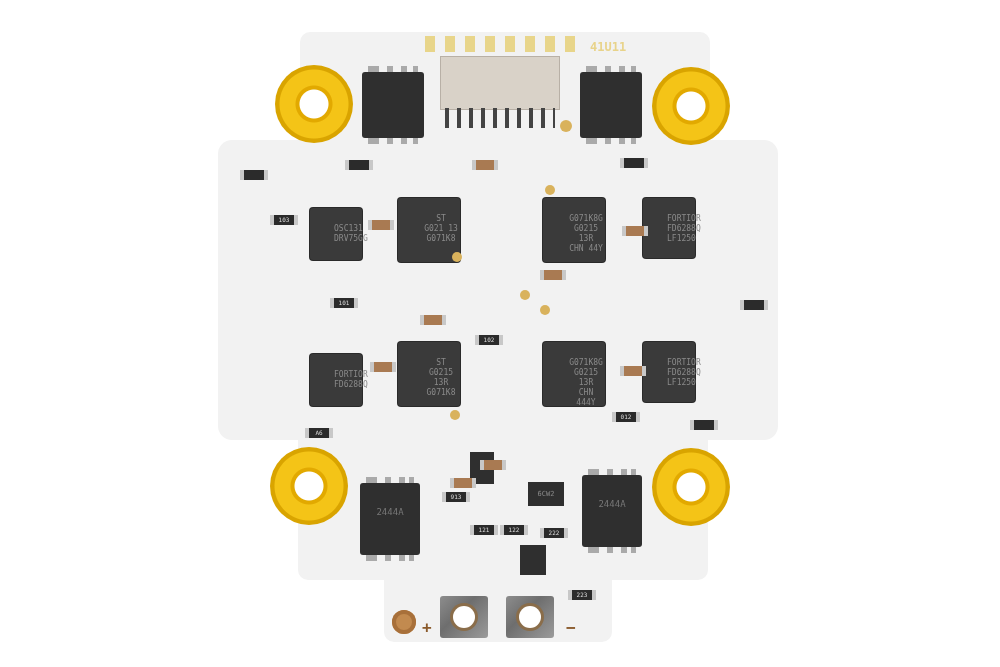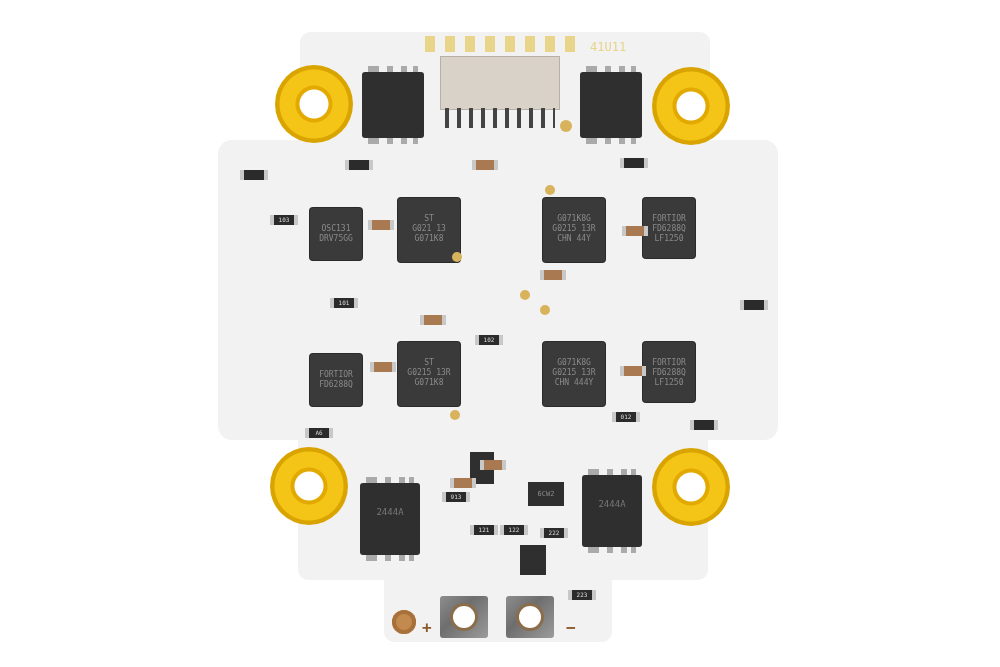--- a/index.html
+++ b/index.html
@@ -1,32 +1,32 @@
 <!DOCTYPE html>
 <html><head>
 <meta charset="utf-8">
 <style>
   html,body{margin:0;padding:0;}
   body{width:1000px;height:667px;background:#ffffff;position:relative;overflow:hidden;font-family:"DejaVu Sans Mono",monospace;}
   .abs{position:absolute;}
   .board{position:absolute;background:#f2f2f2;}
-  .chip{position:absolute;background:#3a3a3a;border-radius:3px;color:#8a8a8a;font-size:8px;line-height:10px;text-align:center;box-sizing:border-box;padding-top:16px;box-shadow:0 0 0 1px #2a2a2a;}
+  .chip{position:absolute;background:#3a3a3a;border-radius:3px;color:#8a8a8a;font-size:8px;line-height:10px;text-align:center;box-sizing:border-box;padding-top:16px;box-shadow:0 0 0 1px #2a2a2a;padding-left:24px;}
   .mosfet{position:absolute;background:#2f2f2f;border-radius:3px;color:#777;font-size:9px;text-align:center;box-sizing:border-box;padding-top:24px;}
   .mosfet:before,.mosfet:after{content:"";position:absolute;left:6px;right:6px;height:6px;border-left:5px solid #aaa;border-right:5px solid #aaa;}
   .mosfet:before{top:-6px;background:repeating-linear-gradient(90deg,#aaa 0 6px,transparent 6px 14px);}
   .mosfet:after{bottom:-6px;background:repeating-linear-gradient(90deg,#aaa 0 6px,transparent 6px 14px);}
   .standoff{position:absolute;width:78px;height:78px;border-radius:50%;background:radial-gradient(circle at 50% 50%,#fff 0 14px,#e2a900 15px 18px,#f4c417 19px 34px,#d9a400 35px 39px);}
   .res{position:absolute;width:20px;height:10px;background:#2b2b2b;border-left:4px solid #c8c8c8;border-right:4px solid #c8c8c8;color:#ddd;font-size:6px;line-height:10px;text-align:center;}
   .cap{position:absolute;width:18px;height:10px;background:#a97a52;border-left:4px solid #c8c8c8;border-right:4px solid #c8c8c8;}
   .pad{position:absolute;width:10px;height:10px;border-radius:50%;background:#d9b25c;}
   .gold{position:absolute;width:10px;height:16px;background:#e8d58a;}
   .connector{position:absolute;background:#d9d2c8;border:1px solid #b8b0a6;}
   .solder{position:absolute;width:48px;height:42px;background:linear-gradient(135deg,#8d8d8d,#6e6e6e 40%,#9b9b9b);border-radius:3px;}
   .solder .hole{position:absolute;left:13px;top:10px;width:22px;height:22px;border-radius:50%;background:#fff;box-shadow:0 0 0 3px #8a6d4a;}
-  .label{position:absolute;color:#e8d38a;font-weight:normal;font-size:12px;}
+  .label{position:absolute;color:#e8d38a;font-weight:bold;font-size:12px;}
   .sign{position:absolute;color:#8a5a2b;font-size:16px;font-weight:bold;}
 </style>
 </head>
 <body>
 
 <div class="board" style="left:300px;top:32px;width:410px;height:120px;border-radius:10px;"></div>
 <div class="board" style="left:218px;top:140px;width:560px;height:300px;border-radius:14px;"></div>
 <div class="board" style="left:298px;top:430px;width:410px;height:150px;border-radius:10px;"></div>
 <div class="board" style="left:384px;top:560px;width:228px;height:82px;border-radius:10px;"></div>
 

